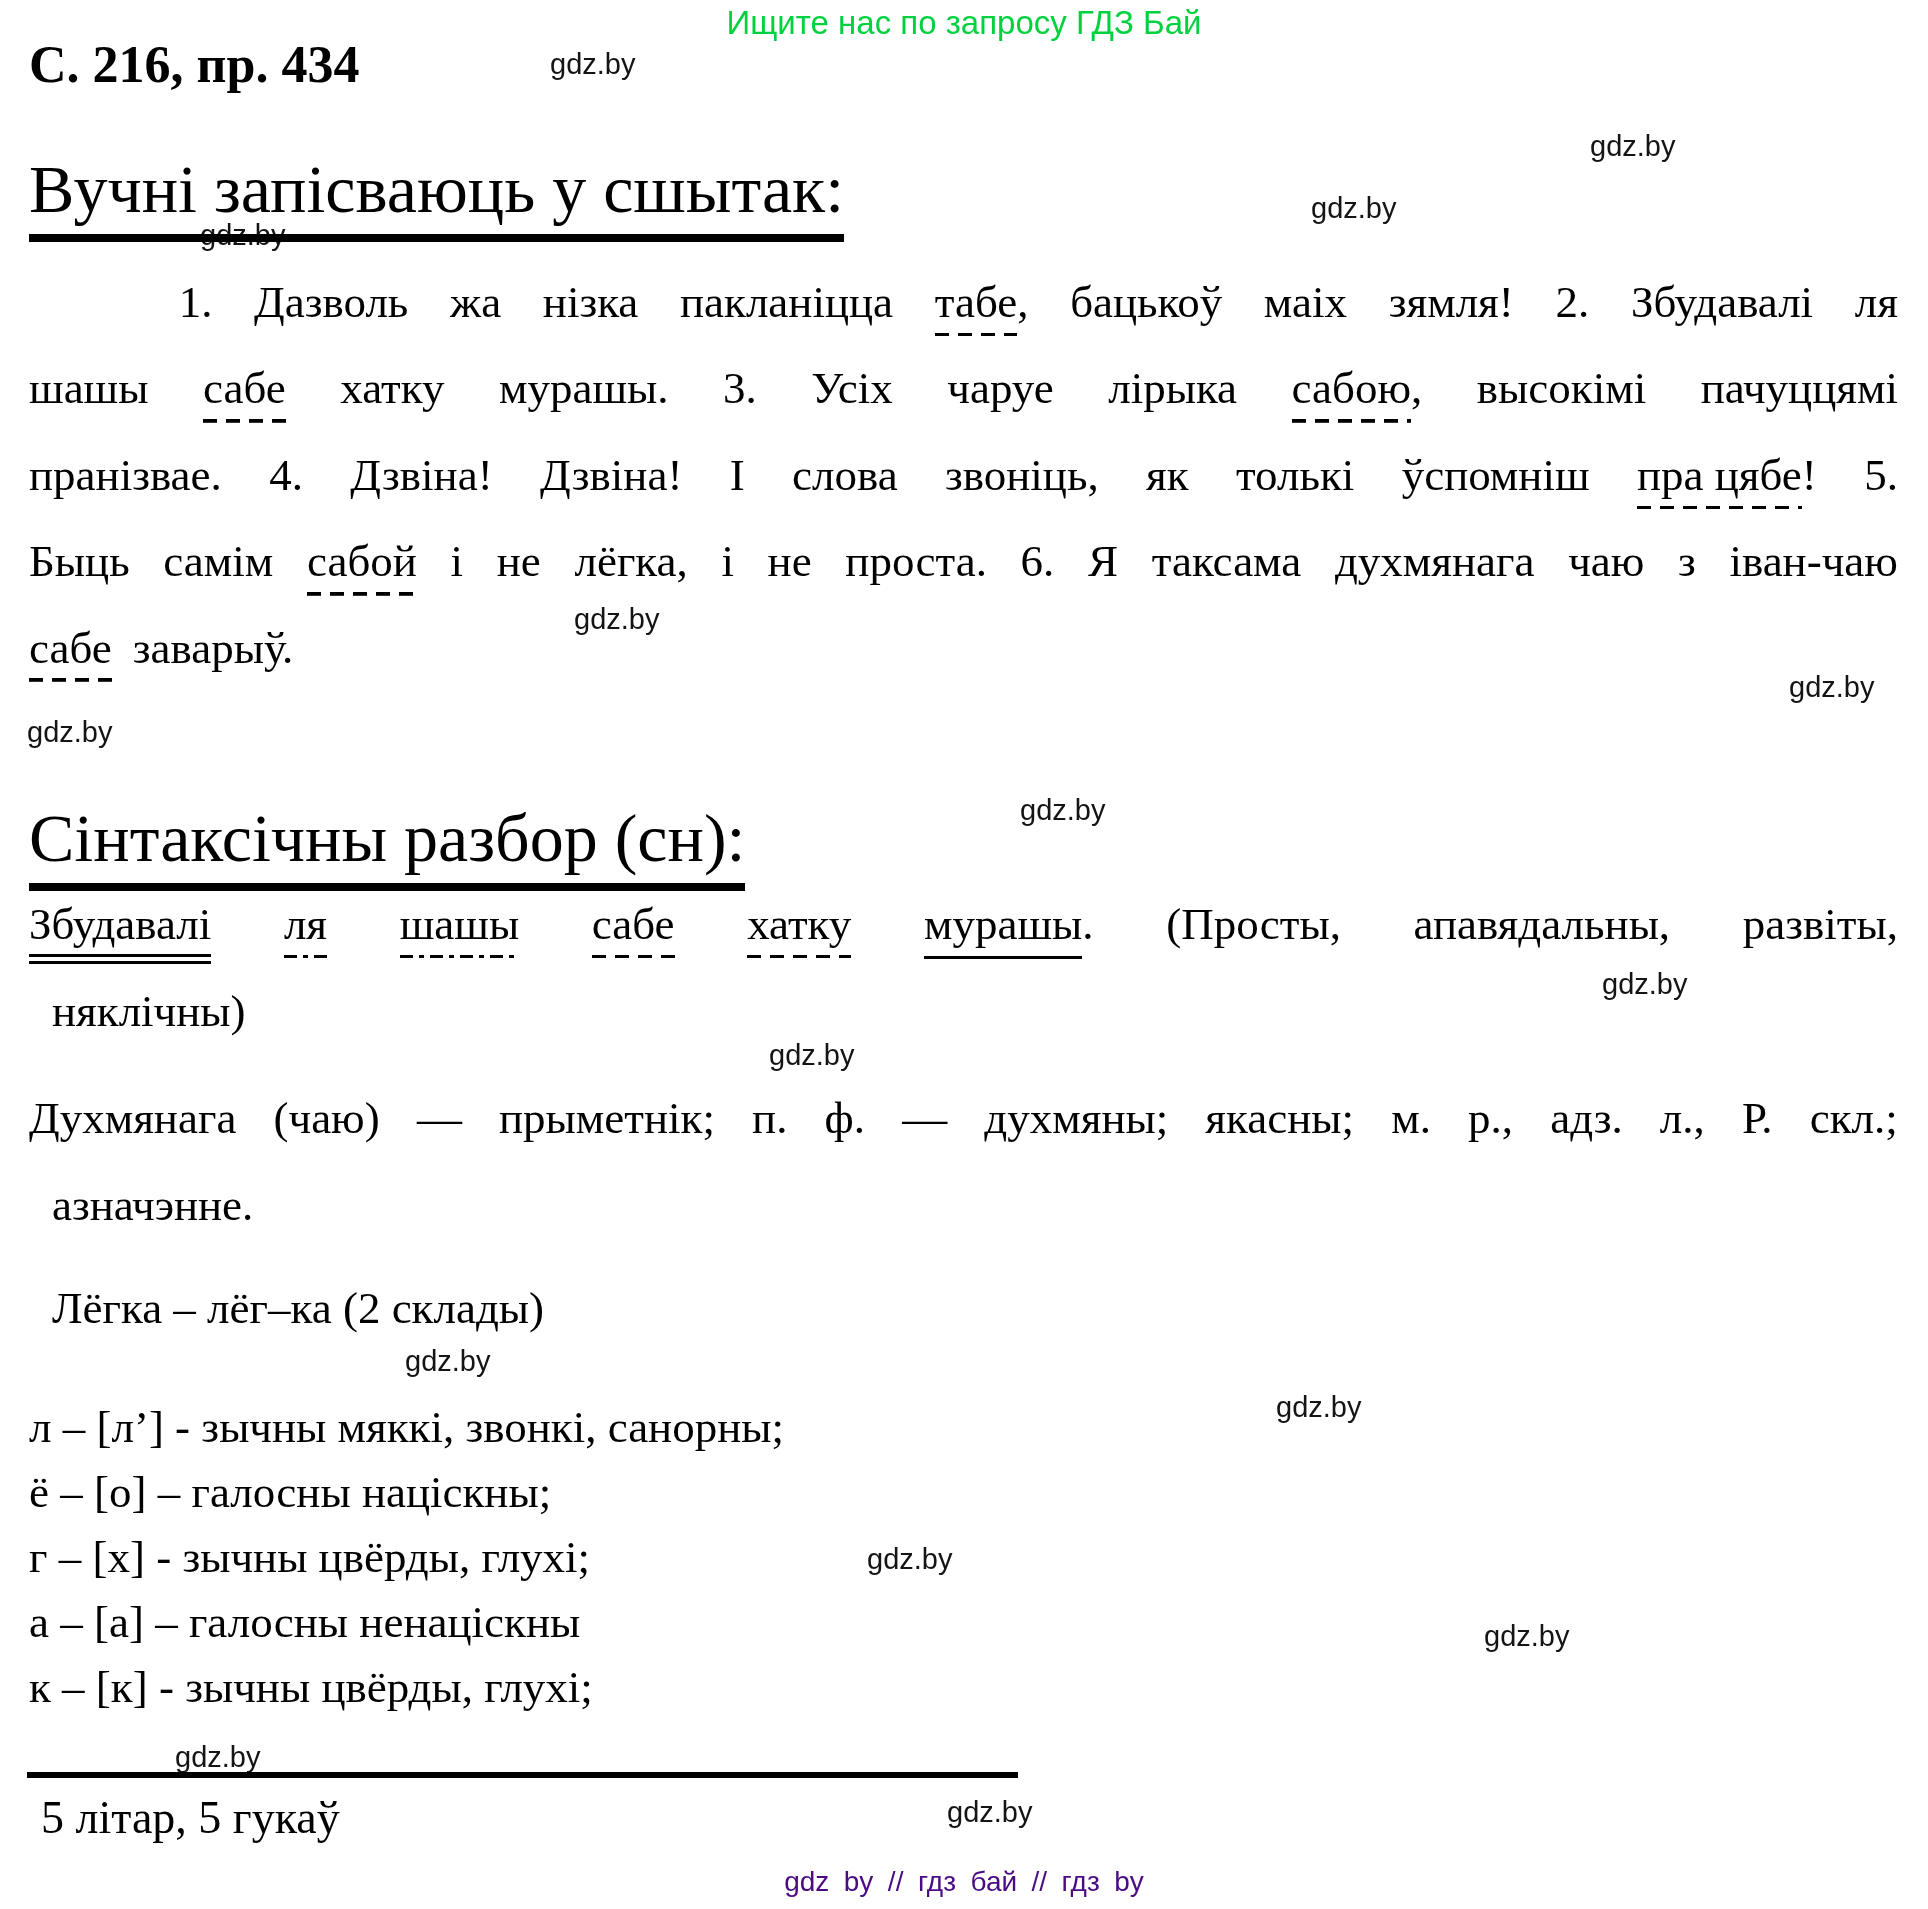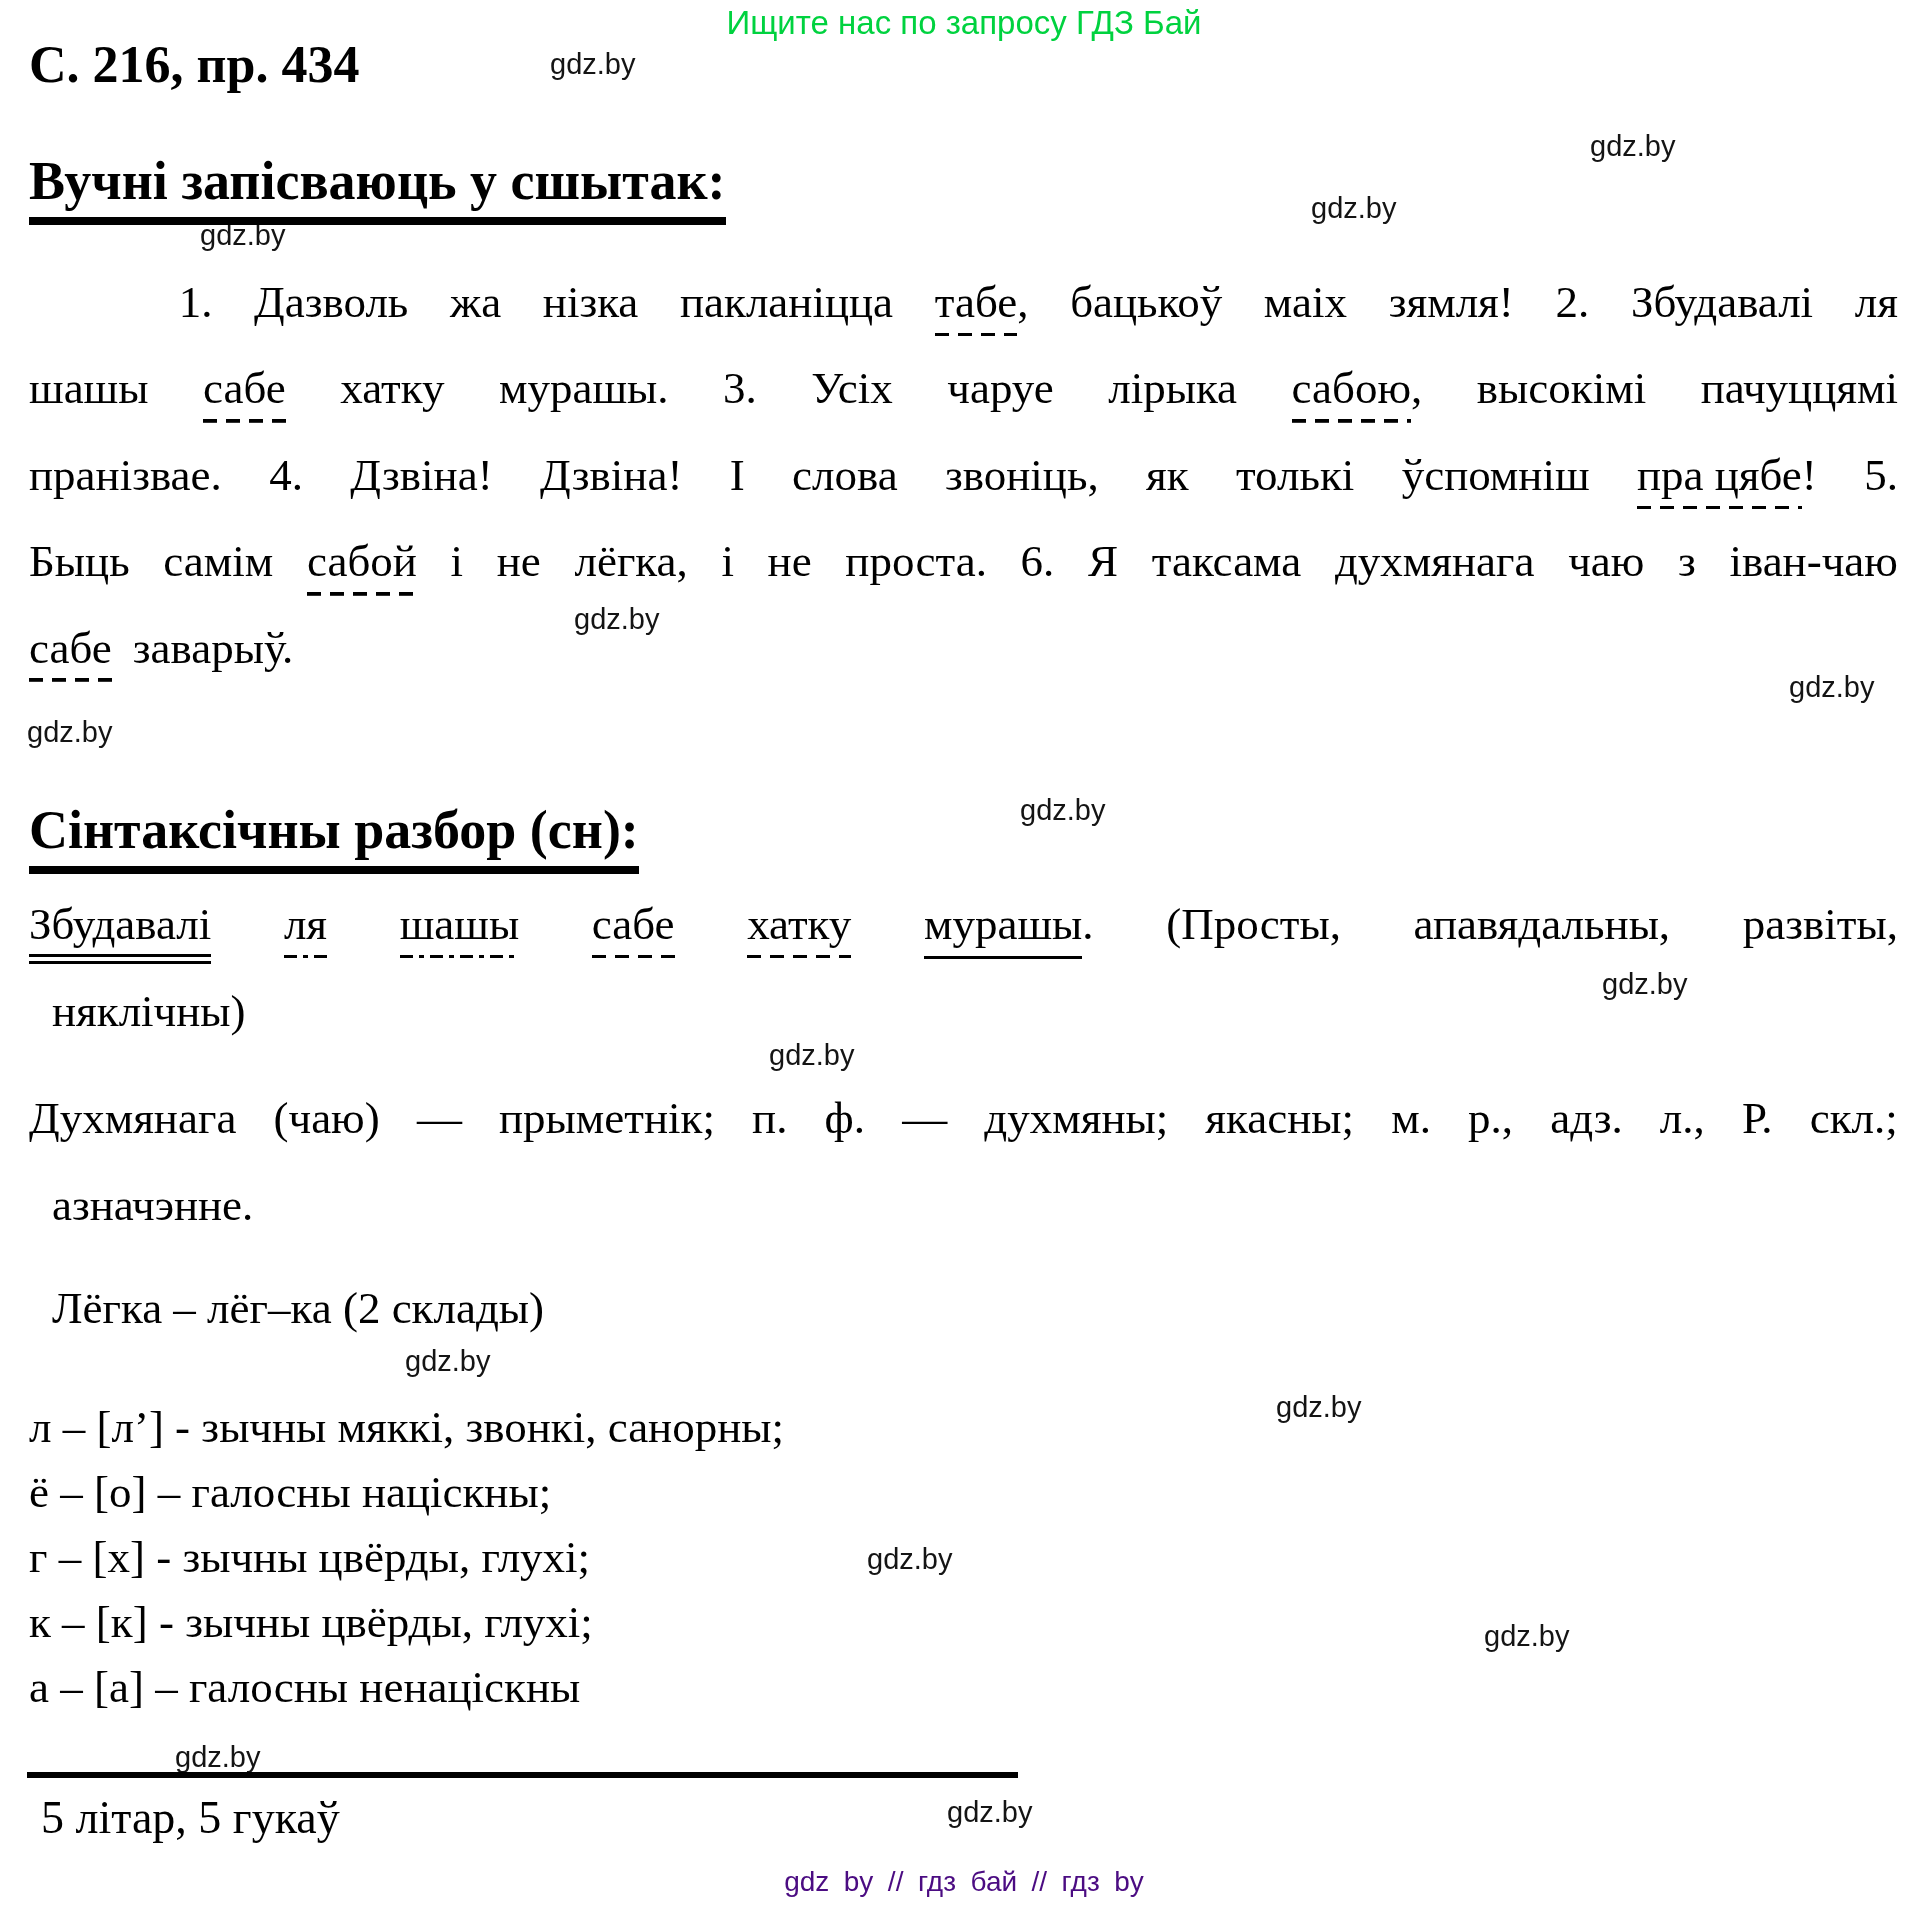--- a/index.html
+++ b/index.html
@@ -7,21 +7,21 @@
         font-family:"Liberation Serif",serif;overflow:hidden;border-radius:26px;}
 
   .promo{position:absolute;top:3.8px;left:0;right:0;text-align:center;
          font-family:"Liberation Sans",sans-serif;font-size:33px;color:#00d23f;}
 
   .wm{position:absolute;font-family:"Liberation Sans",sans-serif;font-size:29px;
       color:#141414;white-space:nowrap;}
 
   .title{position:absolute;left:29px;top:35px;font-size:52px;font-weight:bold;white-space:nowrap;}
 
-  .heading{position:absolute;left:29px;font-size:54px;font-weight:bold;white-space:nowrap;
+  .heading{position:absolute;left:29px;font-size:68px;font-weight:normal;white-space:nowrap;
            border-bottom:8.6px solid #000;padding-bottom:4.8px;}
   .h1{top:150px;}
   .h2{top:799px;}
 
   .dict{position:absolute;left:29px;top:277px;width:1869px;font-size:45px;}
   .dline{display:flex;justify-content:space-between;align-items:baseline;
          white-space:nowrap;line-height:1.15;margin-bottom:27px;}
   .dline.last{justify-content:flex-start;gap:21px;}
   .indent{width:108px;flex:0 0 auto;}
 
@@ -179,22 +179,22 @@
       <span class="w">скл.;</span>
   </div>
   <div class="plain morph-tail">азначэнне.</div>
 
   <div class="plain syll">Лёгка – лёг–ка (2 склады)</div>
 
   <div class="phonetics">
     <div>л – [л’] - зычны мяккі, звонкі, санорны;</div>
     <div>ё – [о] – галосны націскны;</div>
     <div>г – [х] - зычны цвёрды, глухі;</div>
+    <div>а – [а] – галосны ненаціскны</div>
     <div>к – [к] - зычны цвёрды, глухі;</div>
-    <div>а – [а] – галосны ненаціскны</div>
   </div>
 
   <div class="rule"></div>
   <div class="count">5 літар, 5 гукаў</div>
 
   <div class="footer">gdz by // гдз бай // гдз by</div>
 
 </div>
 
 

